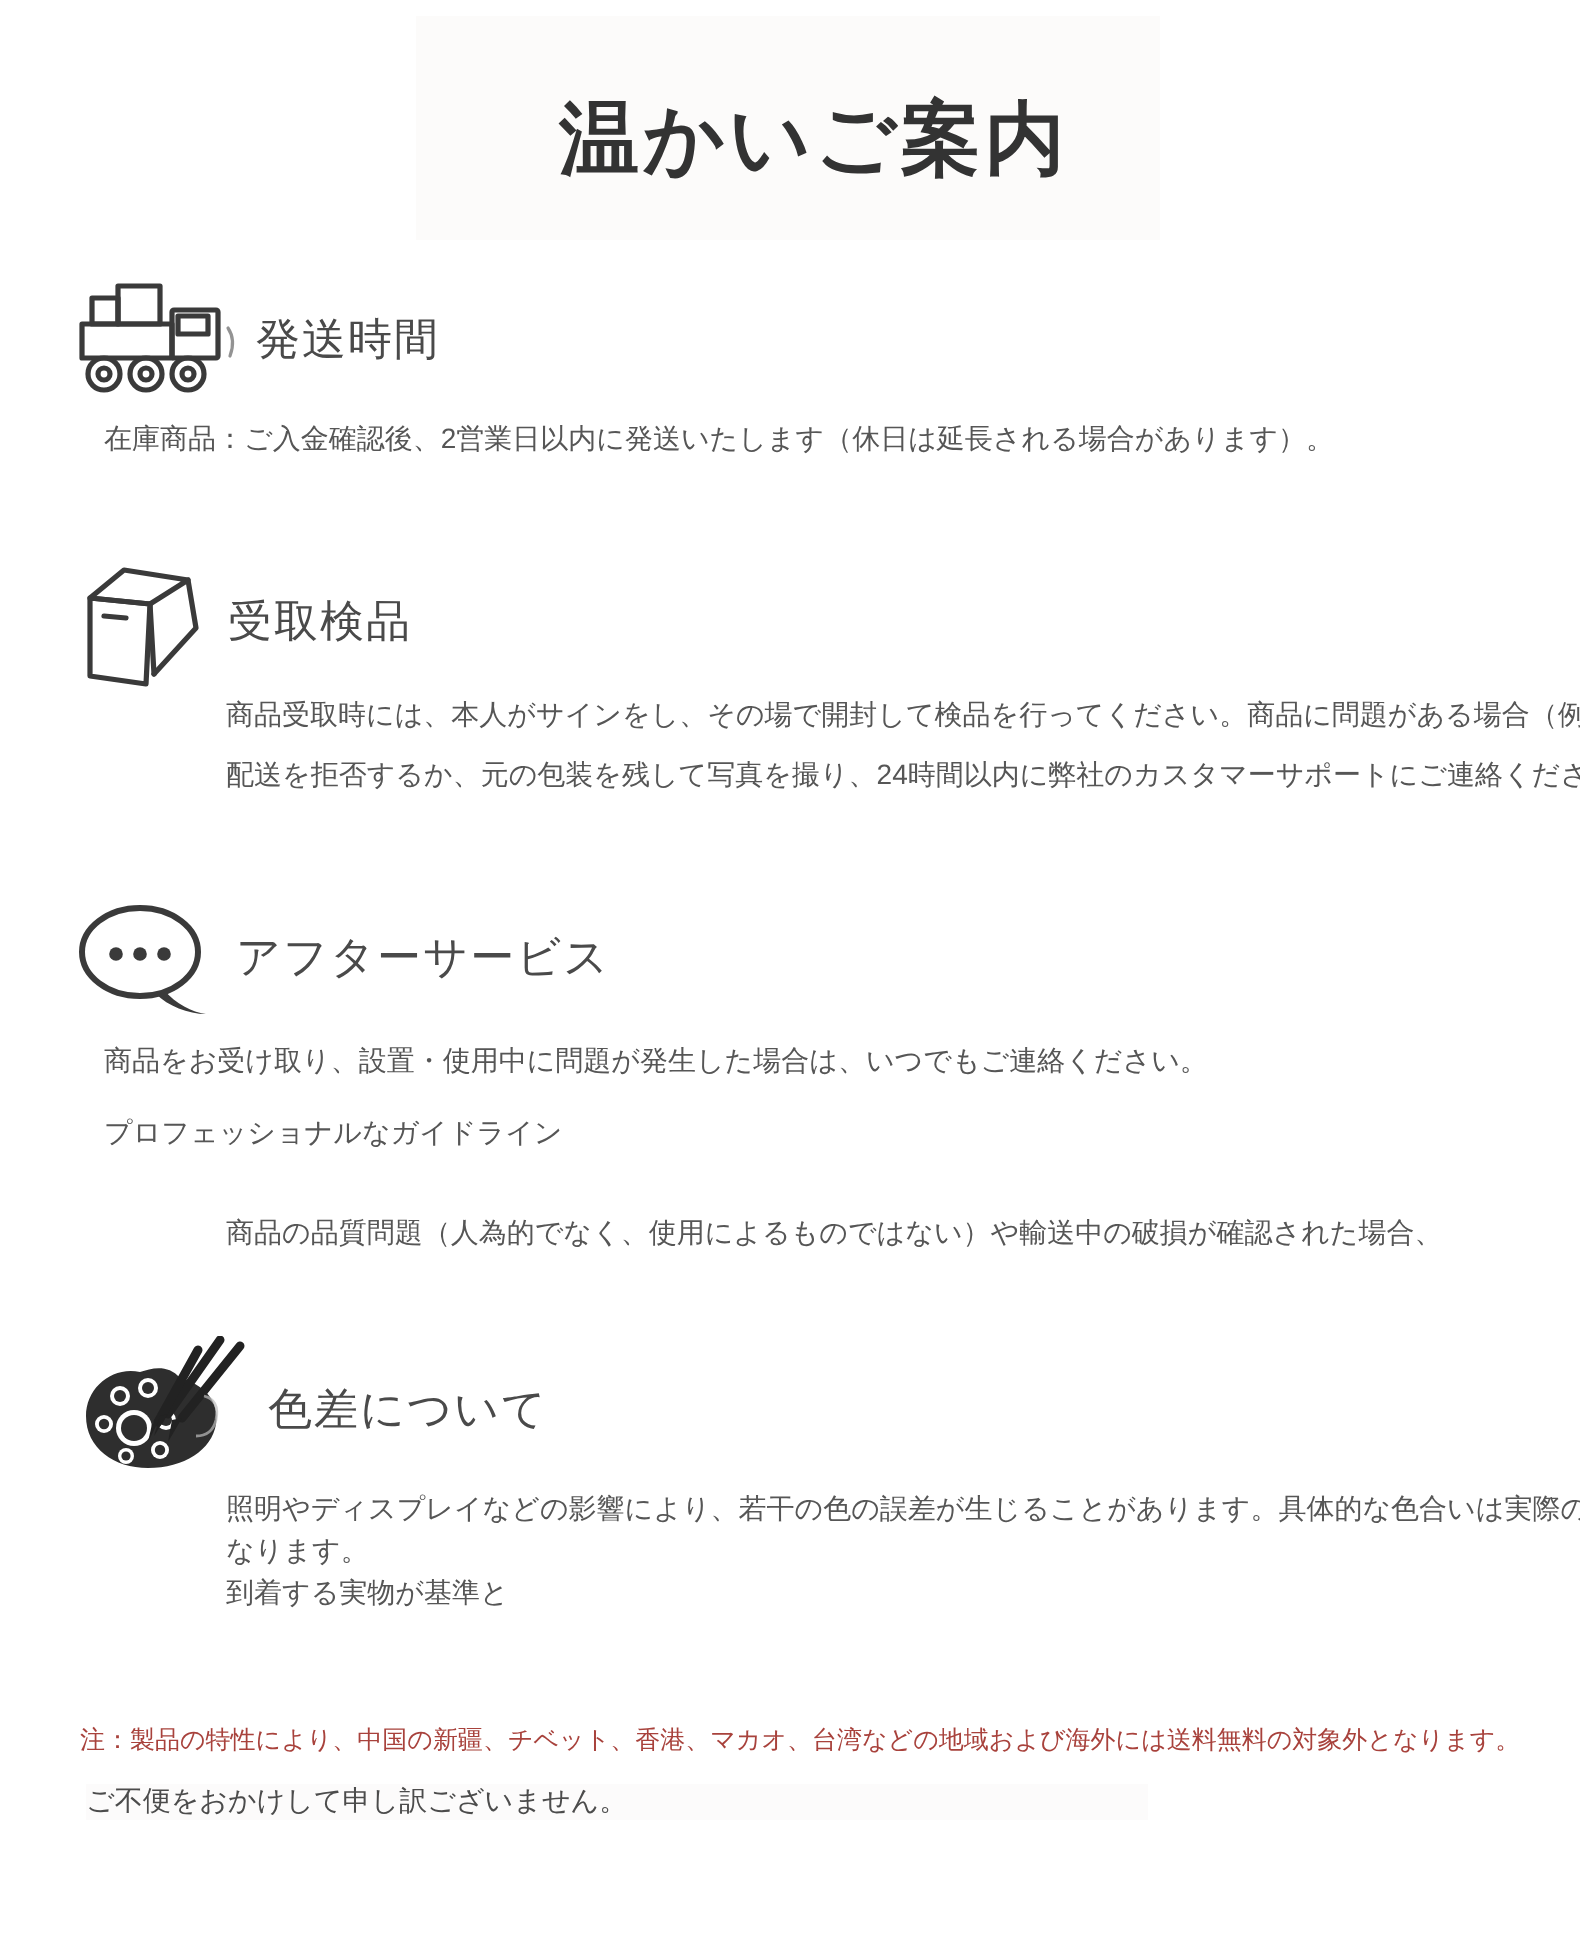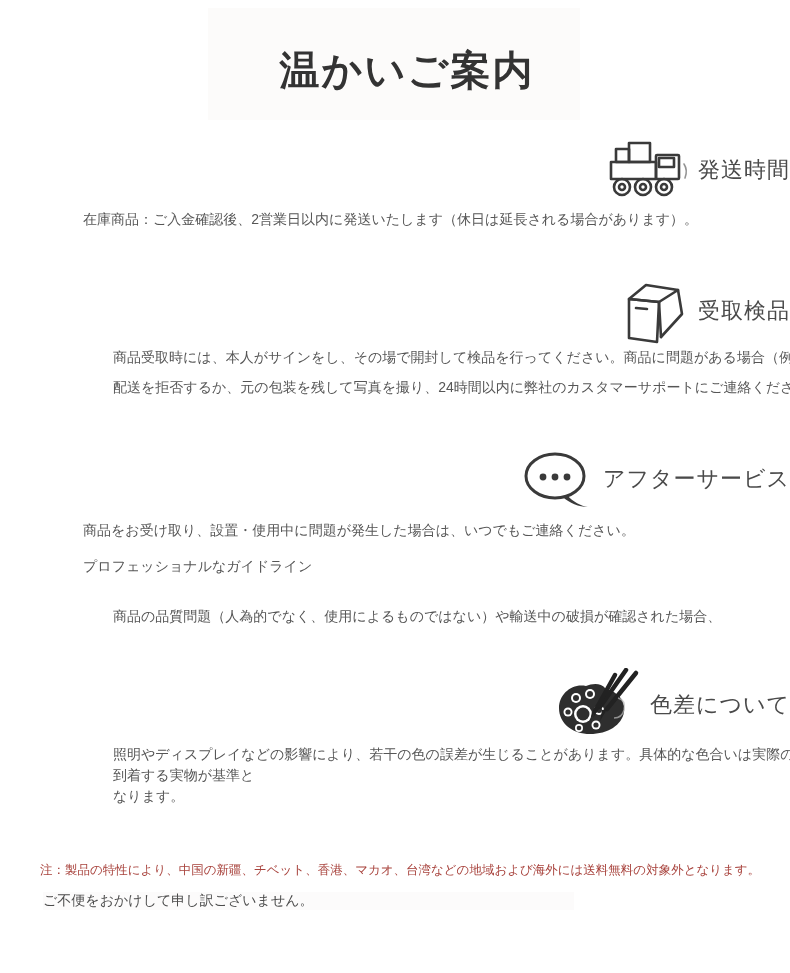--- a/index.html
+++ b/index.html
@@ -21,30 +21,30 @@
   h1.page-title {
     position: relative;
     margin: 0; padding-top: 46px;
     text-align: center;
     font-size: 40px; line-height: 1.2;
     font-weight: 700; color: #333333;
     letter-spacing: 2px;
     padding-left: 24px;
   }
   section { position: relative; }
-  .sec-head { display: flex; align-items: center; padding-left: 24px; justify-content: flex-end; }
+  .sec-head { display: flex; align-items: center; padding-left: 36px; }
   .sec-icon { flex: 0 0 auto; display: inline-block; line-height: 0; }
   .sec-icon svg { display: block; }
   h2.sec-heading {
     margin: 0 0 0 6px;
     font-size: 22px; font-weight: 400;
     color: #4a4a4a; letter-spacing: 1px;
   }
   .body-line, .body-block div {
-    margin-left: 83px;
+    margin-left: 52px;
     font-size: 14px; color: #565656;
     white-space: nowrap; overflow: hidden;
   }
   .body-block div { margin-left: 0; }
   .body-block { margin-left: 113px; }
 
   .sec-shipping { margin-top: 10px; }
   .sec-shipping .l0 { margin-top: 8px; line-height: 22px; }
   .sec-shipping .l1 { margin-top: 9px; line-height: 22px; }
 
@@ -168,19 +168,19 @@
         <path d="M55,41 L48,53 L50,42 Z" fill="#222222"></path>
         <path d="M48,39 L41,50 L44,40 Z" fill="#222222"></path>
         <path d="M43,43 L38,53 L40,44 Z" fill="#222222"></path>
         <path d="M66,30 q8,2 6,12 q-2,8 -10,8" stroke="#bdbdbd" stroke-width="1.4" fill="none" opacity="0.7"></path>
       </svg>
     </span>
     <h2 class="sec-heading">色差について</h2>
   </div>
   <div class="body-block">
     <div>照明やディスプレイなどの影響により、若干の色の誤差が生じることがあります。具体的な色合いは実際の商</div>
+    <div>なります。</div>
     <div>到着する実物が基準と</div>
-    <div>なります。</div>
   </div>
 </section>
 
 <p class="footer-note" style="color: rgb(168, 66, 60);">注：製品の特性により、中国の新疆、チベット、香港、マカオ、台湾などの地域および海外には送料無料の対象外となります。</p>
 <p class="footer-apology"><span>ご不便をおかけして申し訳ございません。</span></p>
 
 </body></html>

